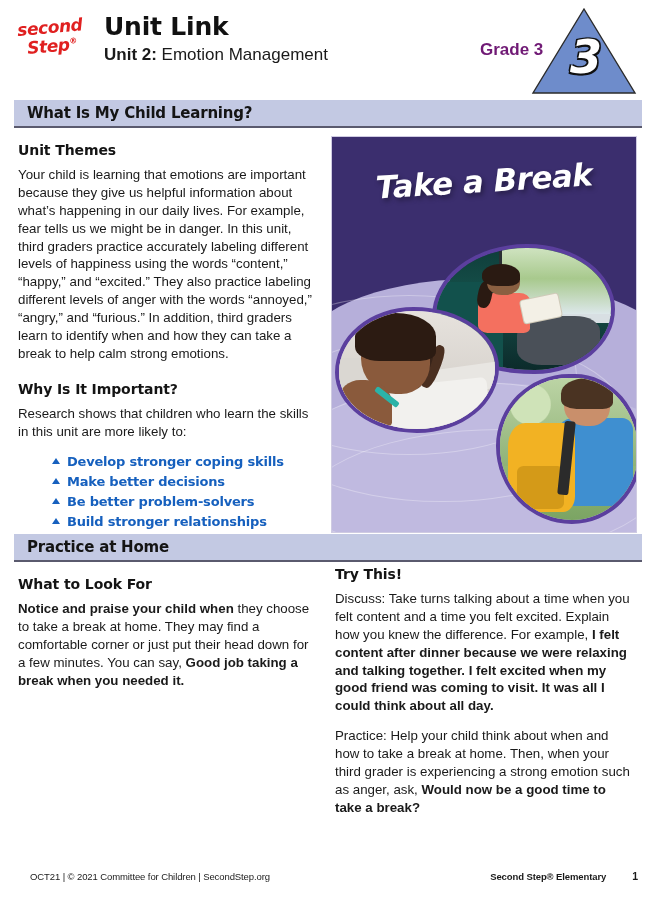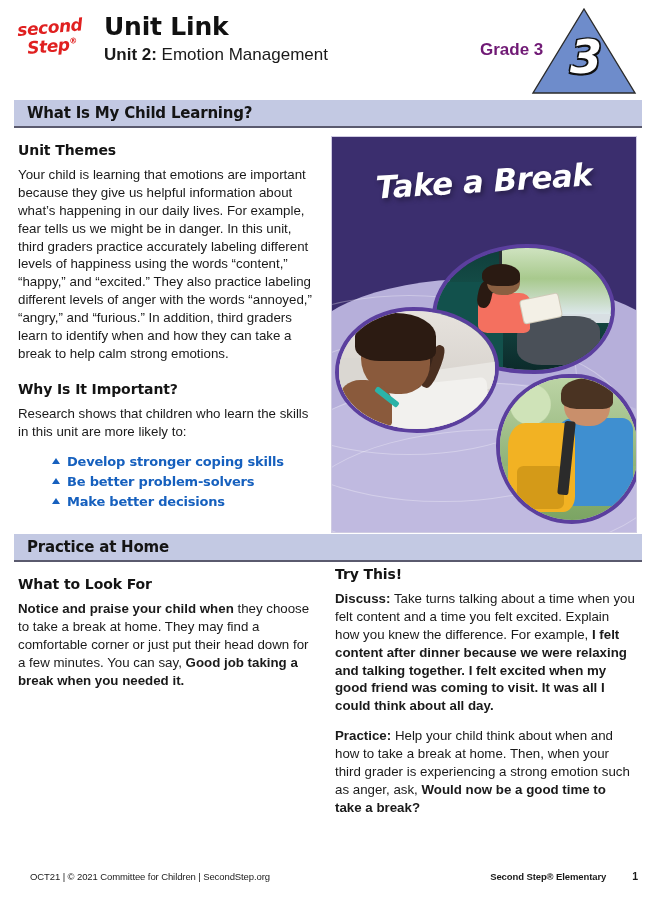--- a/index.html
+++ b/index.html
@@ -329,21 +329,21 @@
     width: 296px;
   }
   .col-right {
     position: absolute;
     left: 335px;
     top: 4px;
     width: 300px;
   }
   .para { margin: 0 0 12px 0; }
   .para:last-child { margin-bottom: 0; }
-  .lead { font-weight: bold; }
+  .lead { font-weight: normal; }
   .bold-inline { font-weight: bold; }
 
   
   .footer {
     position: absolute;
     left: 0;
     bottom: 18px;
     width: 656px;
     padding: 0 18px;
     box-sizing: border-box;
@@ -397,22 +397,23 @@
 
   <div class="sec1-left">
     <h3 class="h3">Unit Themes</h3>
     <p class="body-text">Your child is learning that emotions are important because they give us helpful information about what’s happening in our daily lives. For example, fear tells us we might be in danger. In this unit, third graders practice accurately labeling different levels of happiness using the words “content,” “happy,” and “excited.” They also practice labeling different levels of anger with the words “annoyed,” “angry,” and “furious.” In addition, third graders learn to identify when and how they can take a break to help calm strong emotions.</p>
 
     <h3 class="h3 h3-second">Why Is It Important?</h3>
     <p class="body-text">Research shows that children who learn the skills in this unit are more likely to:</p>
 
     <ul class="bullets">
       <li>Develop stronger coping skills</li>
+      <li>Make better decisions</li>
       <li>Be better problem-solvers</li>
-      <li>Make better decisions</li>
+      <li>Build stronger relationships</li>
     </ul>
   </div>
 
   <div class="poster">
     <div class="poster-lav"></div>
     <div class="poster-lav2"></div>
 
     <div class="swirl" style="left:-30%; top:40%; width:110%; height:40%;"></div>
     <div class="swirl" style="left:-24%; top:50%; width:120%; height:42%;"></div>
     <div class="swirl" style="left:-18%; top:62%; width:128%; height:44%;"></div>

